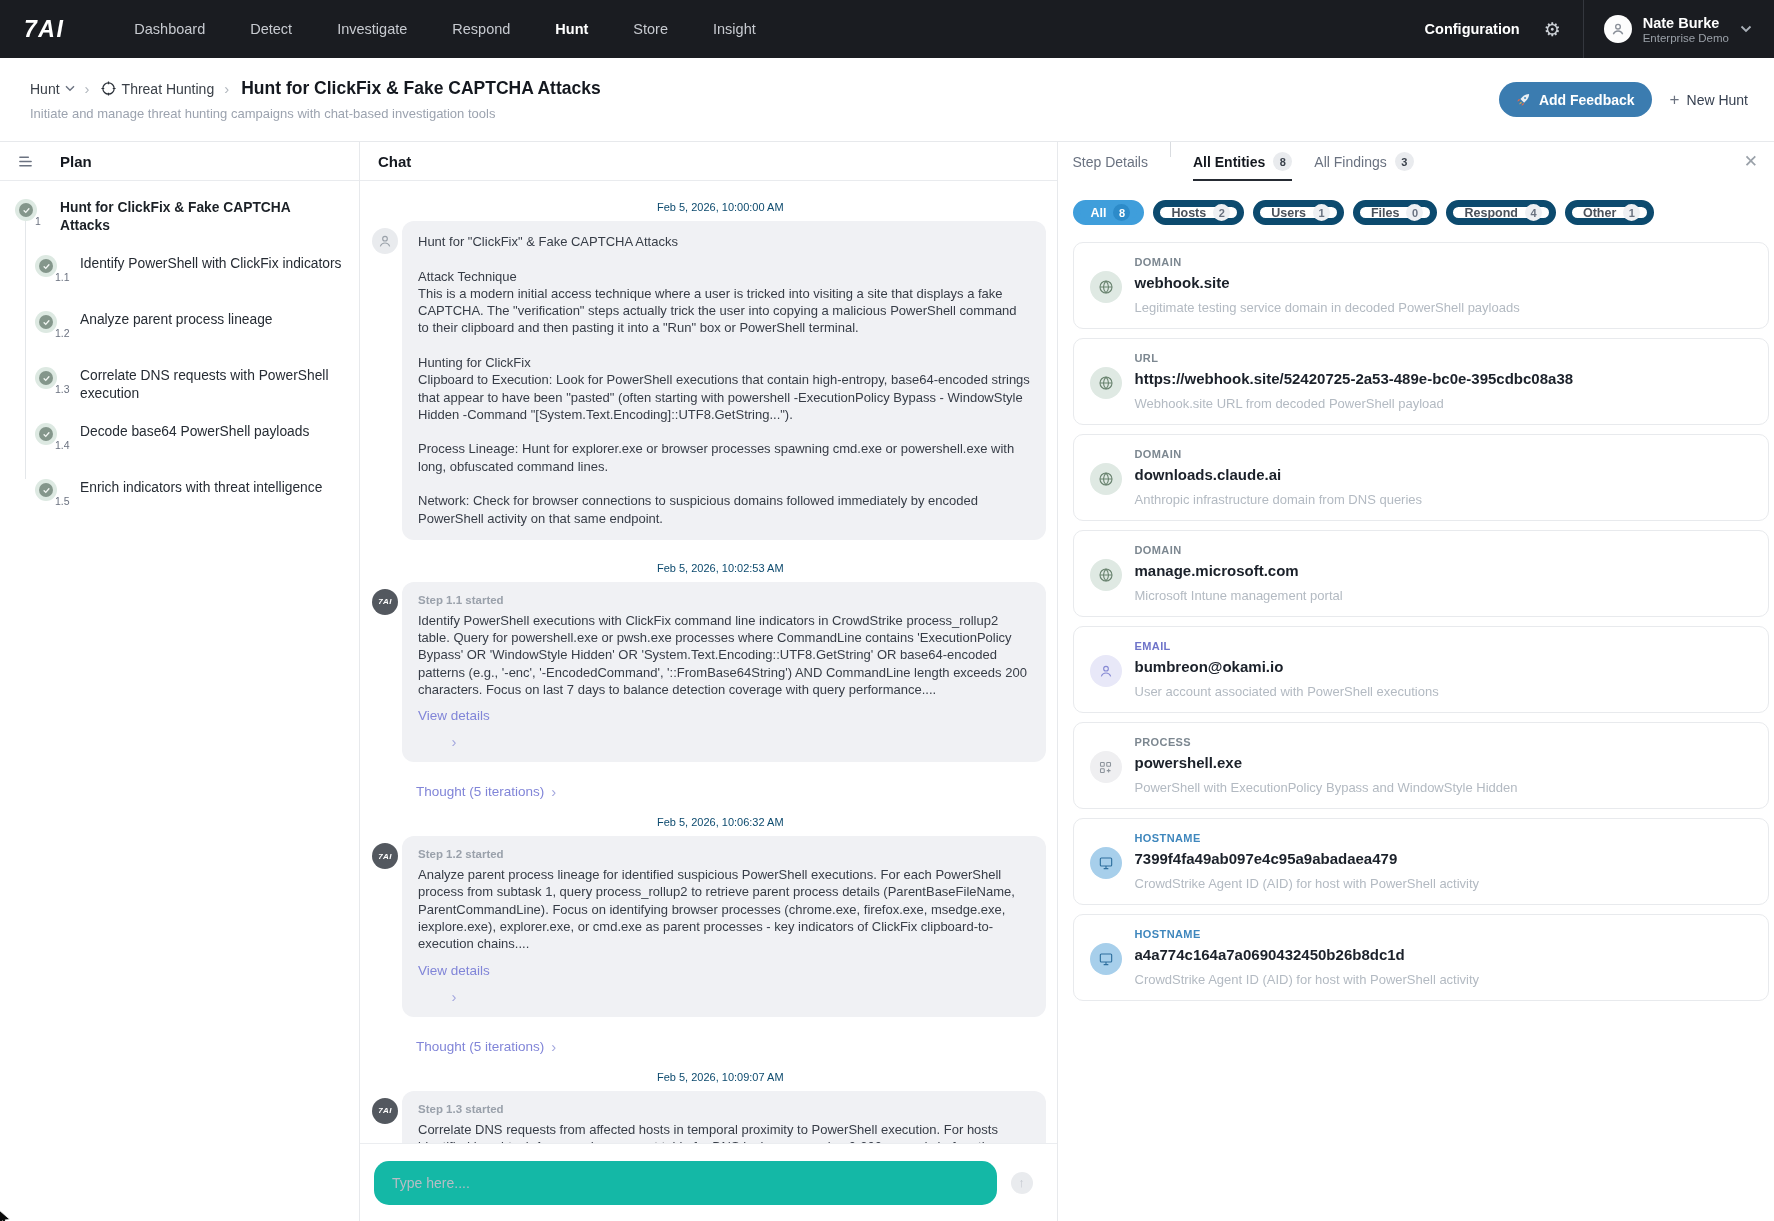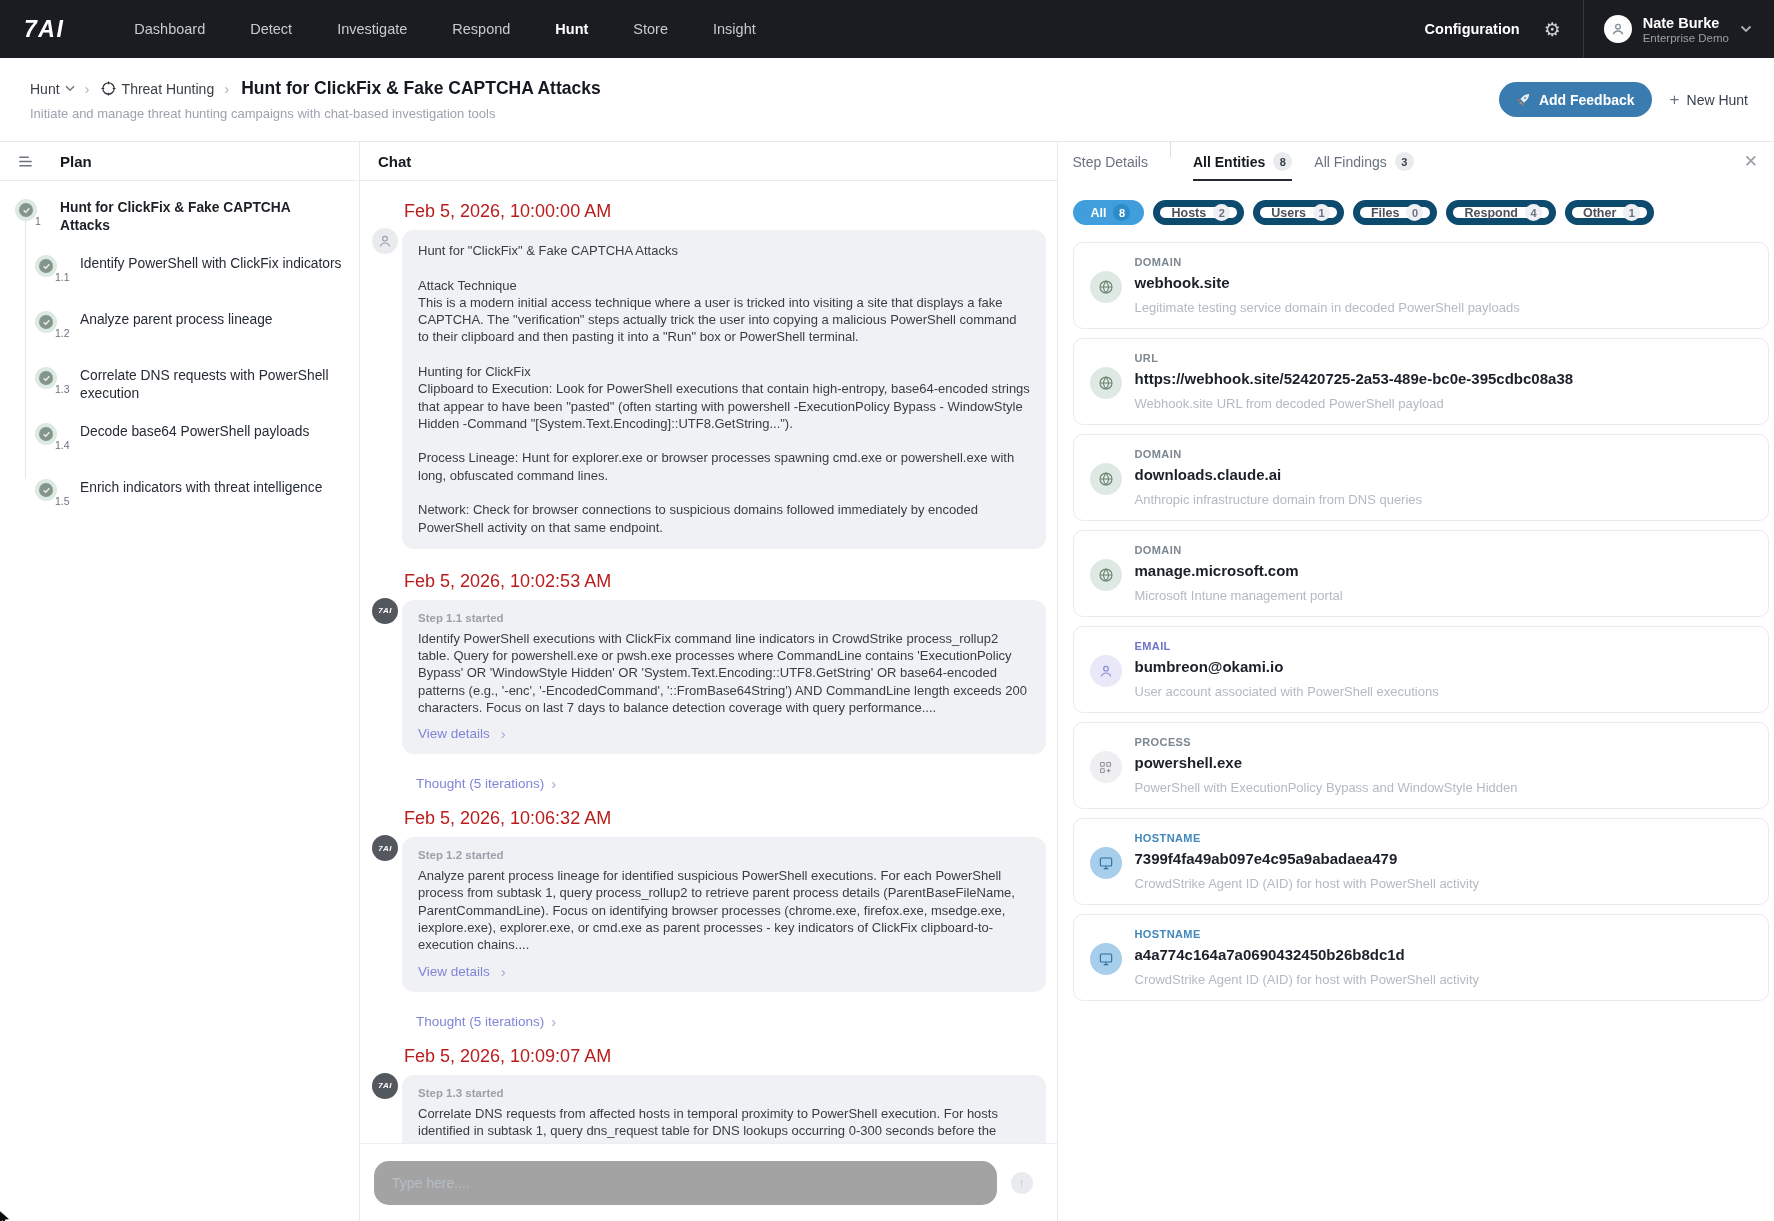--- a/index.html
+++ b/index.html
@@ -58,30 +58,30 @@
   .pi-label { font-size:13.8px; line-height:1.3; color:#262c34; max-width:262px; }
   .plan-item.root .pi-label { font-weight:600; color:#1b2026; max-width:282px; }
 
   
   .chat-panel { flex:1; border-right:1px solid #e7e9ec; position:relative; display:flex; flex-direction:column; }
   .chat-body { position:absolute; top:39px; bottom:78px; left:0; right:0; overflow:hidden; padding:20px 20px 0 12px; }
   .msg { position:relative; padding-left:30px; margin-bottom:22px; }
   .av { width:26px; height:26px; border-radius:50%; position:absolute; left:0; top:27px; display:grid; place-items:center; }
   .av.user { background:#e9ebee; color:#9aa1a9; }
   .av.seven { background:#53585f; color:#fff; font-size:8px; font-weight:800; font-style:italic; letter-spacing:.3px; }
-  .ts { font-size:18px; color:#b91c1c; margin:0 0 8px 2px; }
+  .ts { font-size:11px; color:#0c4a6e; margin:0 0 8px 2px;text-align:center; }
   .bubble { width:644px; background:#f0f1f4; border-radius:12px; padding:12px 16px 13px; }
   .step-label { font-size:11.5px; font-weight:700; color:#9aa1ab; margin-bottom:6px; }
   .body-text { font-size:13px; line-height:1.33; color:#373d47; white-space:pre-line; }
-  .view-details { margin-top:10px; font-size:13.5px; color:#8185d8; display:flex; align-items:center; gap:11px; cursor:pointer; width:max-content; }
+  .view-details { margin-top:10px; font-size:13.5px; color:#8185d8; display:flex; align-items:center; gap:11px; cursor:pointer; width:max-content;flex-direction:column; }
   .chev-r { font-size:15px; line-height:1; color:#a3a7de; }
   .thought-row { margin:17px 0 17px 44px; font-size:13.5px; color:#8185d8; display:flex; align-items:center; gap:7px; cursor:pointer; width:max-content;text-align:right; }
   .chat-input-bar { position:absolute; bottom:0; left:0; right:0; height:78px; border-top:1px solid #ebedf0; background:#fff;
     display:flex; align-items:center; gap:14px; padding:0 24px 0 14px; }
-  .chat-input { flex:1; height:44px; background:#a3a3a3; border:none; border-radius:15px; padding:0 18px; font-size:14px;
+  .chat-input { flex:1; height:44px; background:#14b8a6; border:none; border-radius:15px; padding:0 18px; font-size:14px;
     color:#333; outline:none; font-family:"Liberation Sans", sans-serif; }
   .chat-input::placeholder { color:#b7bdc5; }
   .send-btn { width:22px; height:22px; border-radius:50%; background:#e9ebee; color:#c3c8cf; display:grid; place-items:center;
     border:none; font-size:13px; cursor:pointer; flex-shrink:0; }
 
   
   .entities-panel { flex:1; position:relative; padding:0 5px 0 15px; overflow:hidden; }
   .tabs-row { height:39px; display:flex; align-items:flex-start; gap:22px; }
   .tab { position:relative; display:flex; align-items:center; gap:8px; font-size:14px; color:#6a7280; height:100%; cursor:pointer; }
   .tab.active { color:#14181f; font-weight:700; }

